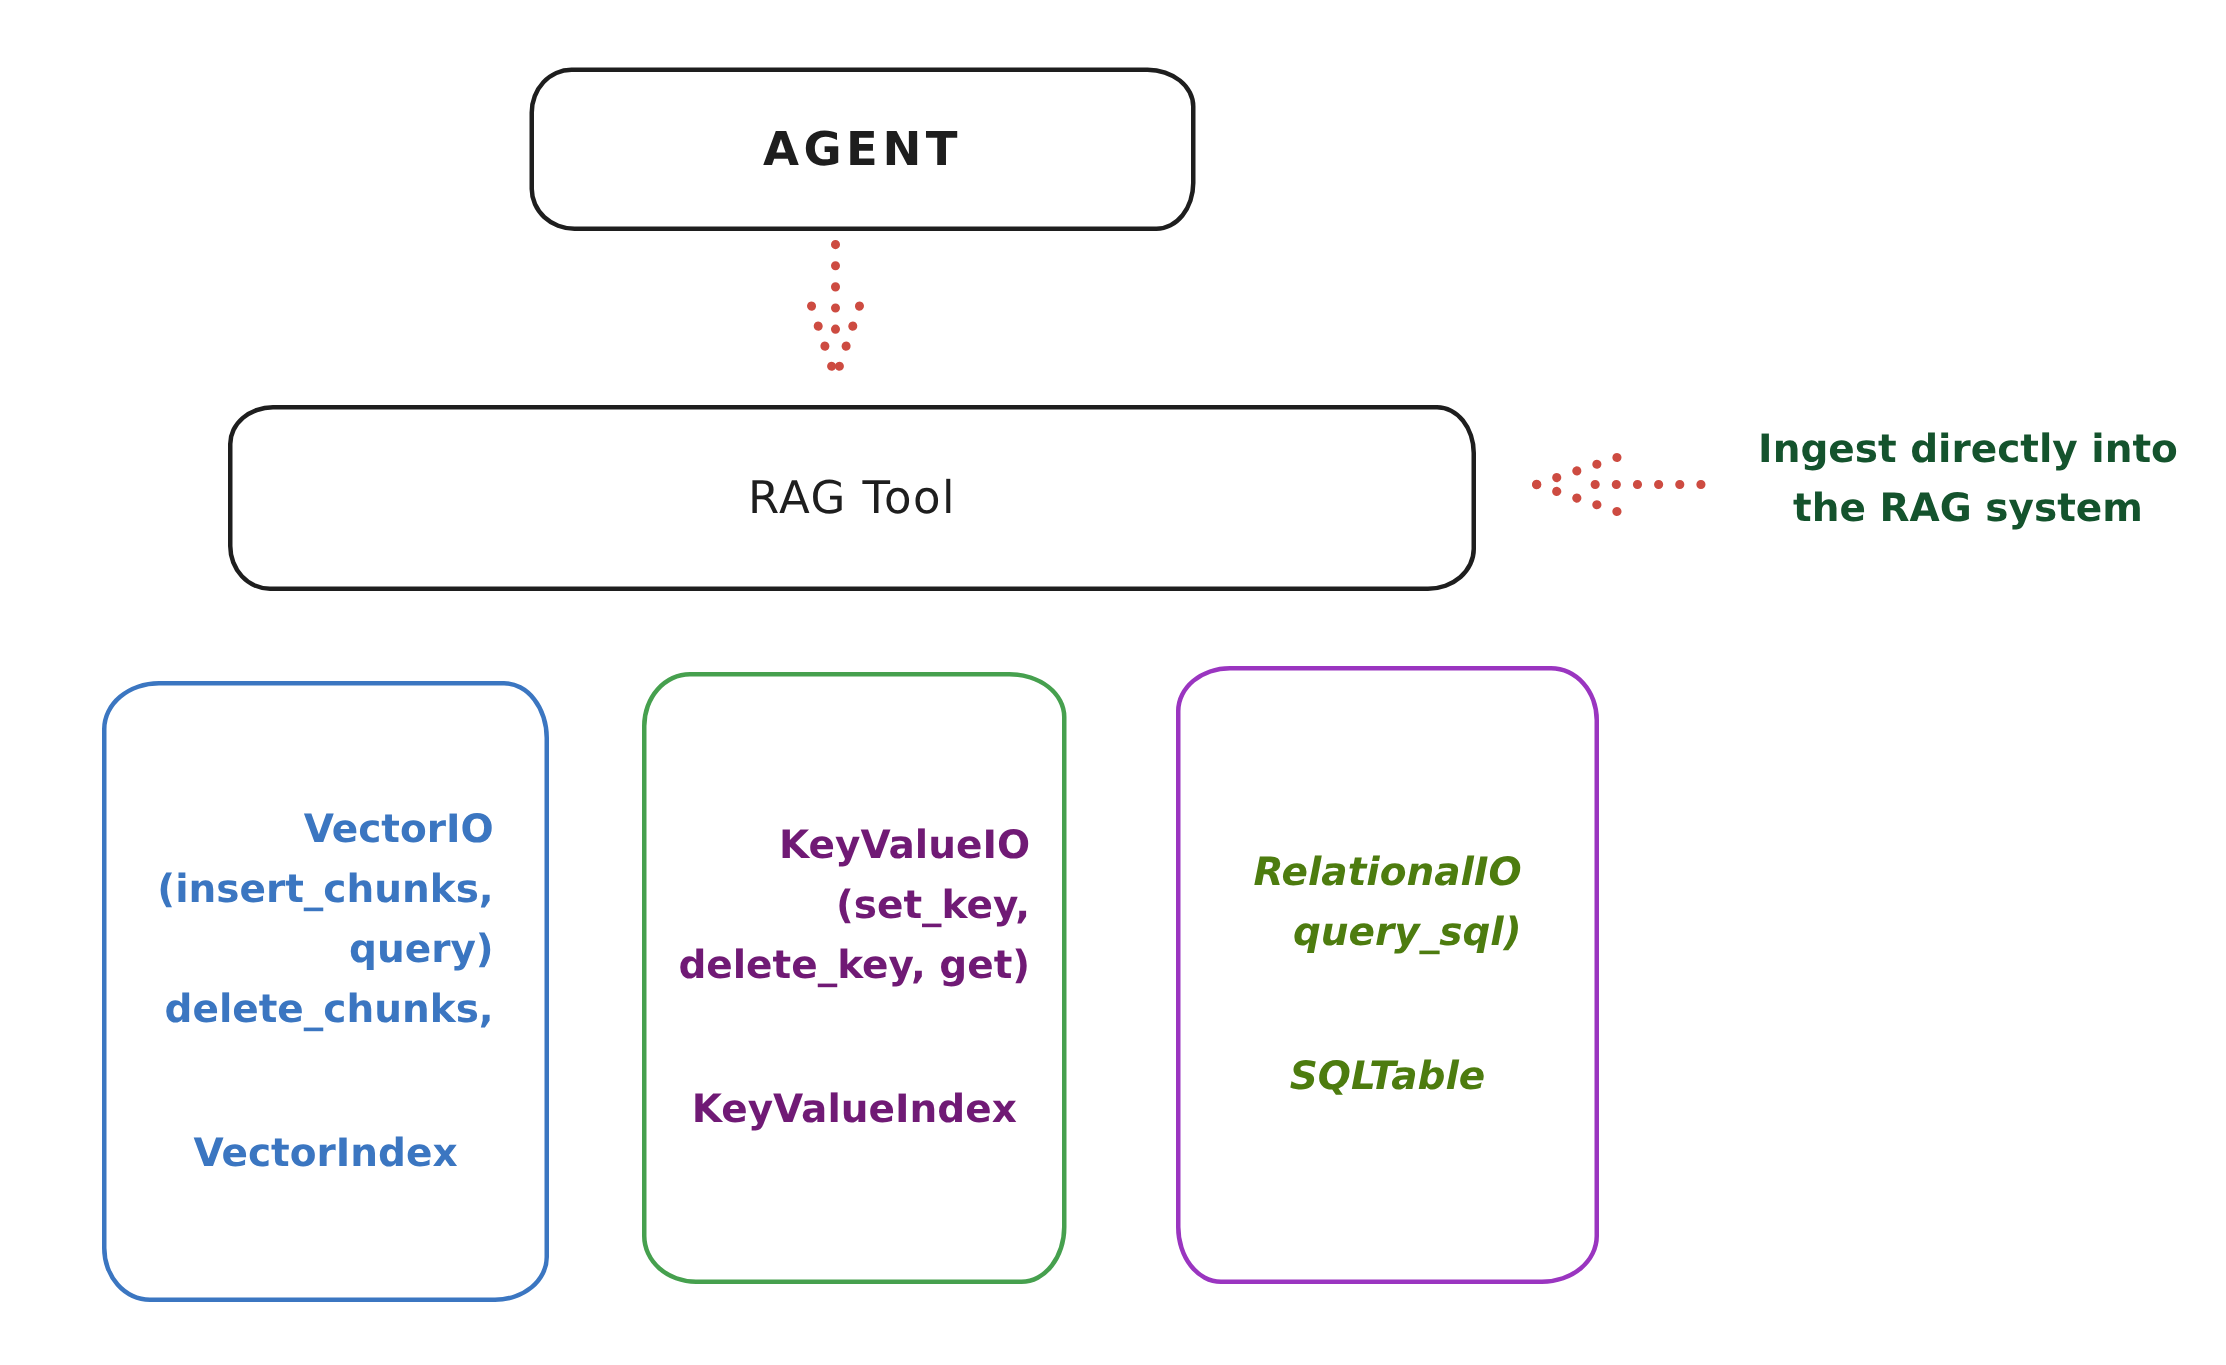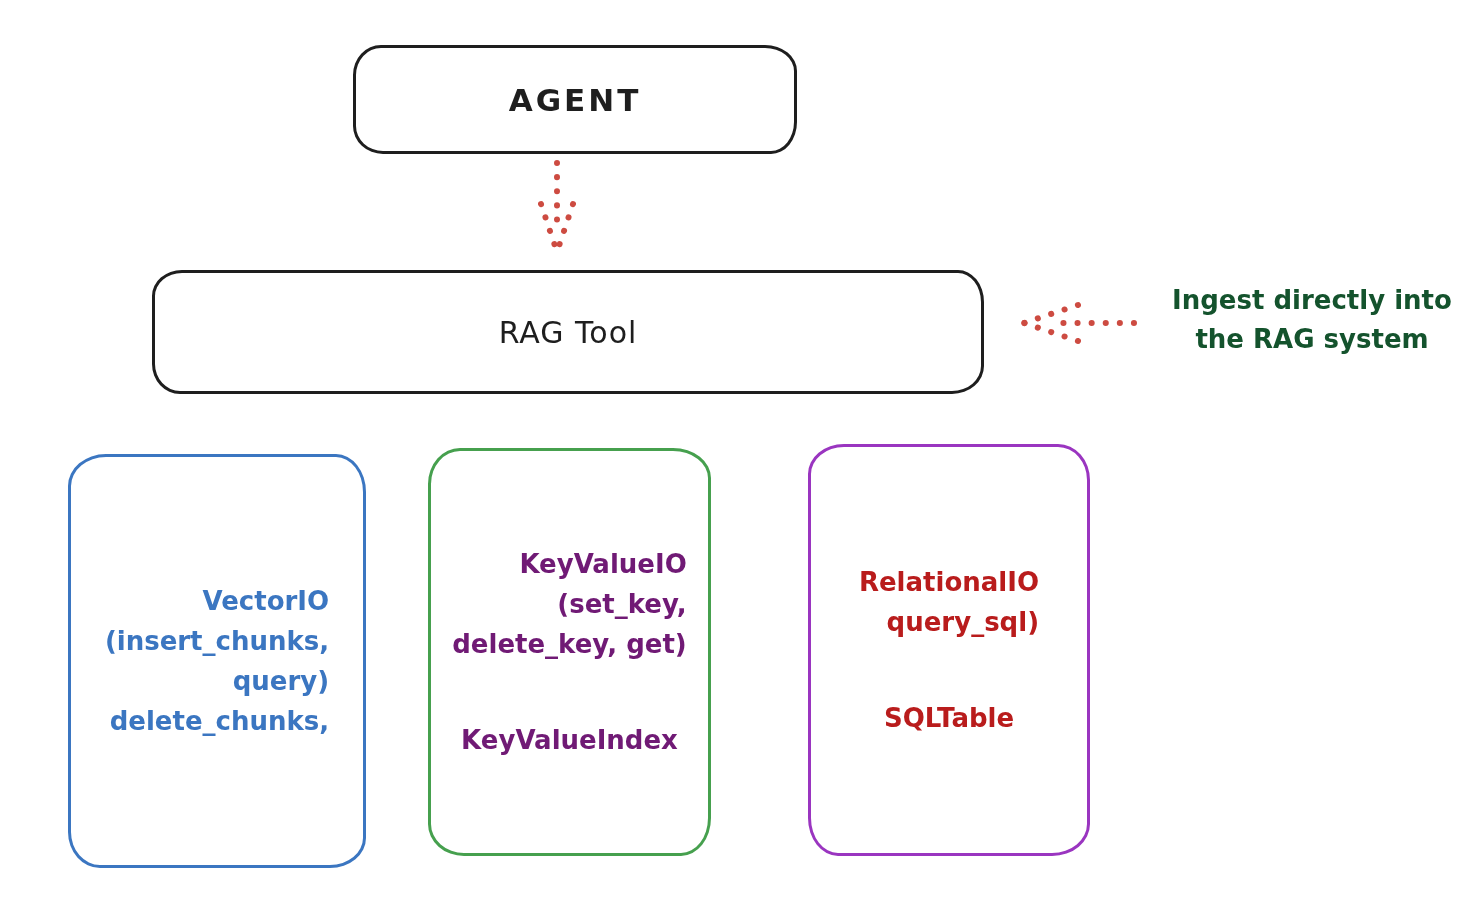--- a/index.html
+++ b/index.html
@@ -67,25 +67,26 @@
     border-radius: 38px 30px 36px 32px / 32px 38px 30px 36px;
   }
   .backend-keyvalue {
     left: 428px; top: 448px;
     width: 283px; height: 408px;
     border-color: #46a04e;
     color: #701a75;
     border-radius: 32px 38px 30px 36px / 36px 30px 38px 32px;
   }
   .backend-relational {
-    left: 808px; top: 444px;
+    left: 784px; top: 444px;
     width: 282px; height: 412px;
     border-radius: 36px 32px 38px 30px / 30px 36px 32px 38px;
     border-color: #9a35c0;
-    color: #b91c1c;
+    color: #4d7c0f;
+    font-style: italic;
   }
   
   .arrow { position: absolute; }
   .arrow-down { left: 535px; top: 160px; }
   .arrow-left { left: 1014px; top: 298px; }
   
   .annotation {
     position: absolute;
     left: 1140px; top: 281px;
     width: 344px;
@@ -130,20 +131,21 @@
     <div>the RAG system</div>
   </div>
 
   <div class="backend backend-vector">
     <div class="methods">
       <div>VectorIO</div>
       <div>(insert_chunks,</div>
       <div>query)</div>
       <div>delete_chunks,</div>
     </div>
+    <div class="index-label">VectorIndex</div>
   </div>
 
   <div class="backend backend-keyvalue">
     <div class="methods">
       <div>KeyValueIO</div>
       <div>(set_key,</div>
       <div>delete_key, get)</div>
     </div>
     <div class="index-label">KeyValueIndex</div>
   </div>

